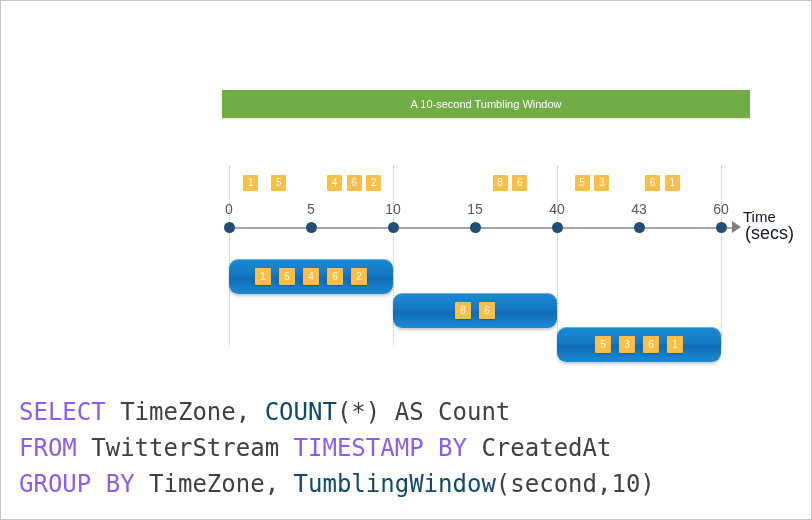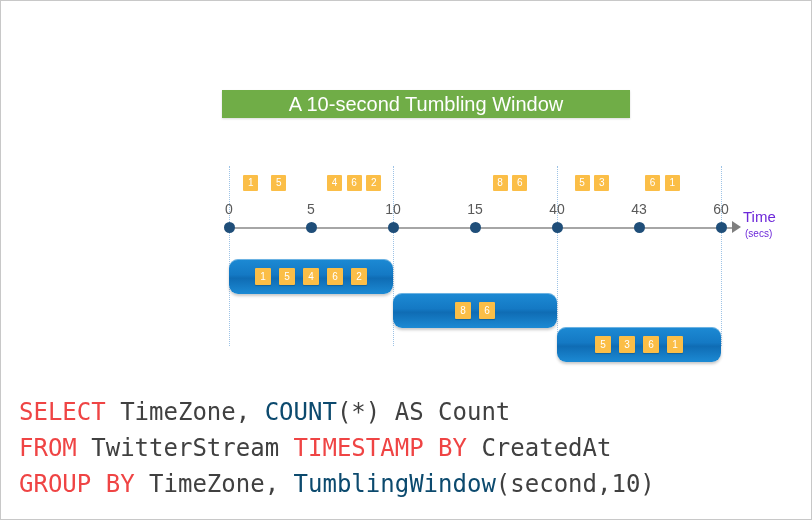--- a/index.html
+++ b/index.html
@@ -31,25 +31,25 @@
     font-family: "Liberation Sans", sans-serif;
     letter-spacing: 0.1px;
     white-space: nowrap;
   }
 
   
   #window-banner {
     position: absolute;
     left: 221px;
     top: 89px;
-    width: 408px;
+    width: 528px;
     height: 28px;
     background: #70ad47;
     color: #ffffff;
-    font-size: 20px;
+    font-size: 11px;
     display: flex;
     align-items: center;
     justify-content: center;
     box-shadow: 0 1px 2px rgba(0,0,0,0.15);
   }
 
   
   #timeline-area {
     position: absolute;
     left: 0;
@@ -96,27 +96,27 @@
     top: 50px;
     font-size: 14px;
     color: #595959;
     transform: translateX(-50%);
   }
   #time-label {
     position: absolute;
     left: 742px;
     top: 57px;
     font-size: 15px;
-    color: #6d28d9;
+    color: #0f172a;
     line-height: 17px;
     text-align: left;
   }
   #time-label .sub {
     display: block;
-    font-size: 10px;
+    font-size: 18px;
     padding-left: 2px;
   }
 
   
   .event-token {
     position: absolute;
     top: 24px;
     width: 15px;
     height: 16px;
     background: #fbbe47;
@@ -156,21 +156,21 @@
     position: absolute;
     left: 18px;
     top: 393px;
     width: 780px;
     font-family: "DejaVu Sans Mono", monospace;
     font-size: 24px;
     line-height: 36px;
     color: #404040;
     white-space: pre;
   }
-  .kw-blue { color: #ef4444; }
+  .kw-blue { color: #8b5cf6; }
   .kw-purple { color: #0c4a6e; }
   .kw-plain { color: #404040; }
 </style>
 </head>
 <body>
 
 <div id="slide">
 
 
   <div id="window-banner">

